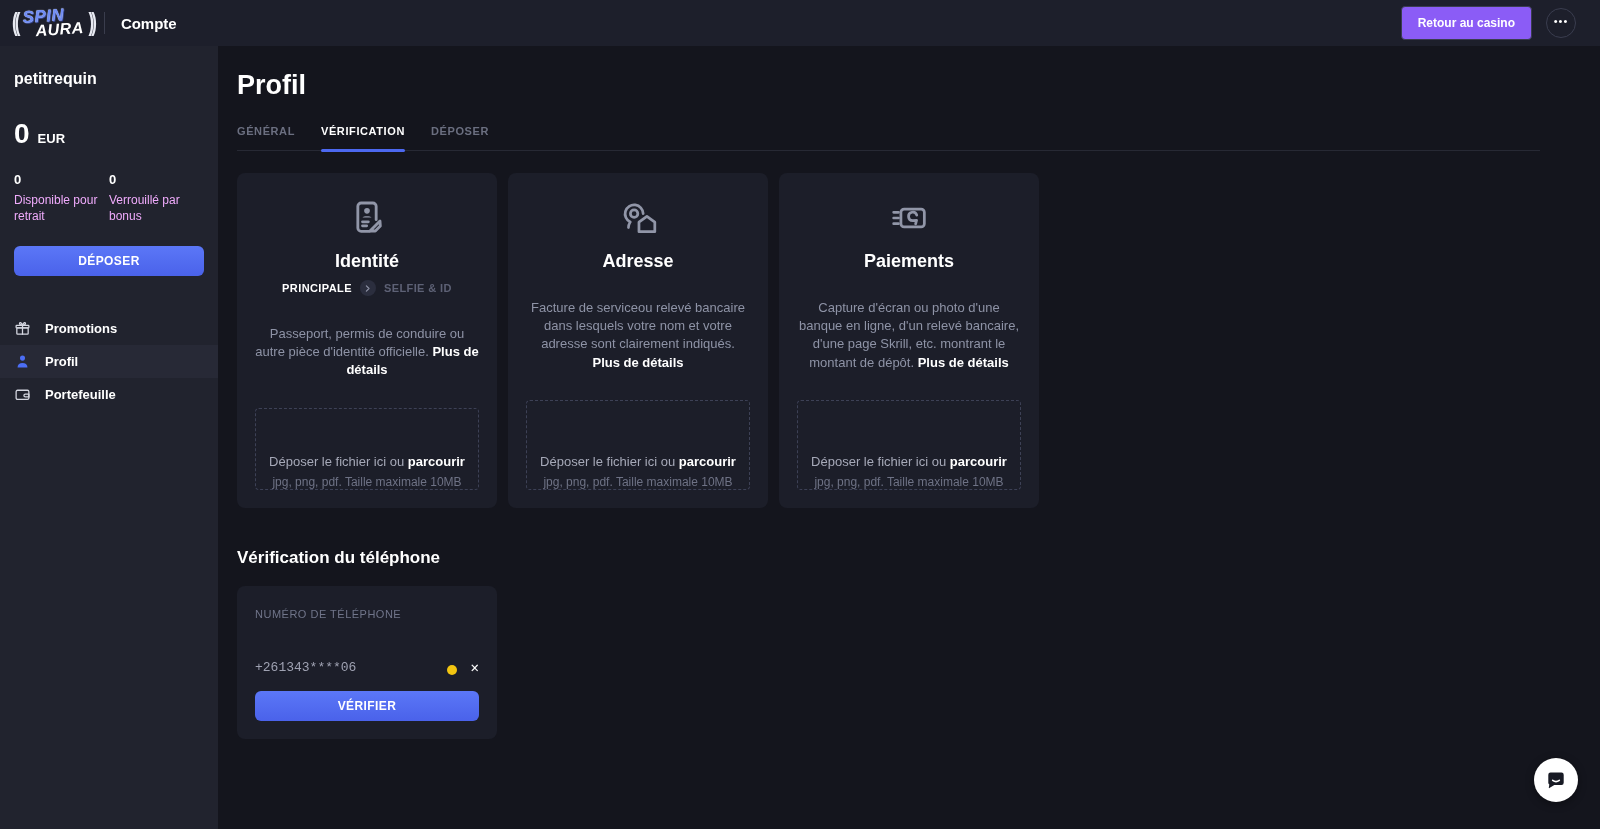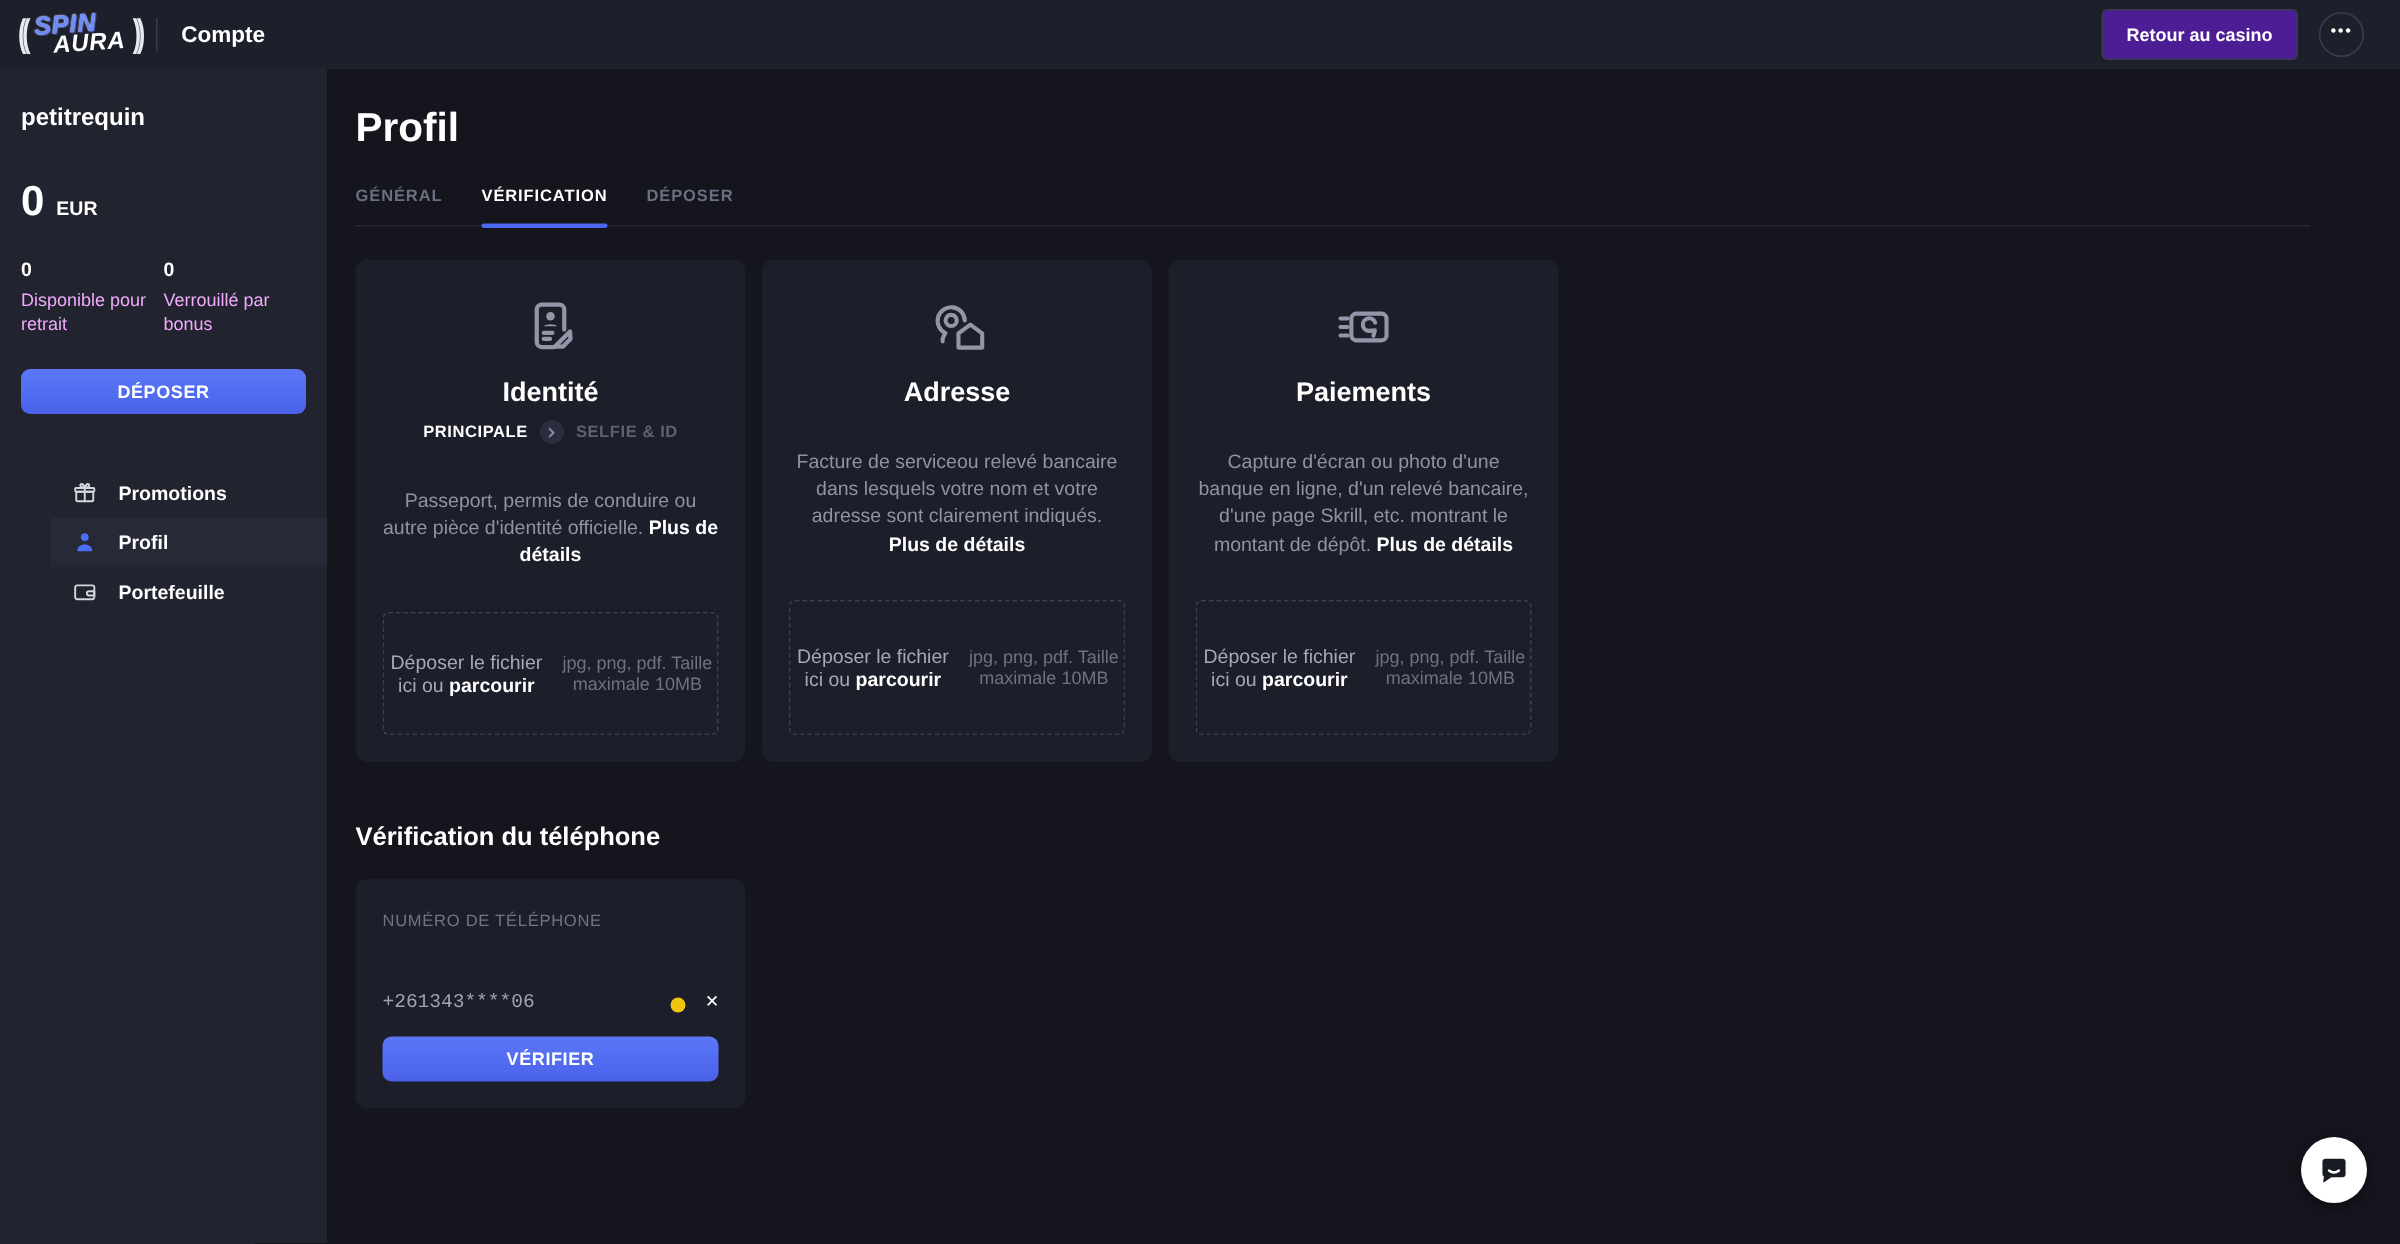--- a/index.html
+++ b/index.html
@@ -50,21 +50,21 @@
     color: #ffffff;
     margin-left: 12px;
     letter-spacing: 0.5px;
   }
   .topbar-divider {
     width: 1px; height: 22px; background: #3a3d4d; margin: 0 16px 0 10px;
   }
   .topbar-title { font-size: 15px; font-weight: 700; color: #fff; }
   .topbar-spacer { flex: 1; }
   .btn-back {
-    background: #4c1d95;
+    background: #8b5cf6;
     border: 1px solid #3a3d4f;
     color: #fff;
     font-family: inherit;
     font-size: 12px;
     font-weight: 700;
     padding: 9px 16px;
     border-radius: 4px;
     cursor: pointer;
   }
   .btn-more {
@@ -102,21 +102,21 @@
   .stat-label { font-size: 12px; color: #f0abfc; line-height: 1.35; }
   .btn-deposit {
     width: 100%; height: 30px;
     background: linear-gradient(180deg, #5b77f7, #4a62ea);
     border: none; border-radius: 6px;
     color: #fff; font-family: inherit;
     font-size: 12px; font-weight: 700; letter-spacing: 0.4px;
     cursor: pointer;
     margin-bottom: 36px;
   }
-  .nav { display: flex; flex-direction: column; margin-left: 34px; }
+  .nav { display: flex; flex-direction: column; }
   .nav-item {
     display: flex; align-items: center; gap: 14px;
     height: 33px;
     padding: 0 14px;
     font-size: 13px; font-weight: 600; color: #ffffff;
     cursor: pointer;
   }
   .nav-item.active { background: #272936; }
   .nav-icon { width: 17px; height: 17px; display: inline-flex; align-items: center; justify-content: center; flex-shrink: 0; }
 
@@ -164,21 +164,21 @@
     color: #8f93a6;
   }
   .card-desc { font-size: 13px; color: #8e93a6; line-height: 1.4; margin-top: 19px; }
   .card-desc .more { font-weight: 700; color: #ffffff; cursor: pointer; }
   .upload {
     margin-top: 28px;
     width: 100%;
     height: 113px;
     border: 1px dashed #3d4156;
     border-radius: 4px;
-    display: flex; flex-direction: row; align-items: center; justify-content: flex-end;
+    display: flex; flex-direction: column; align-items: center; justify-content: flex-end;
     gap: 6px;
     cursor: pointer;
   }
   .upload-line1 { font-size: 13px; color: #a6a9b8; }
   .upload-line1 .browse { font-weight: 700; color: #fff; cursor: pointer; }
   .upload-line2 { font-size: 12px; color: #6e7285; }
 
   
   .phone-heading { font-size: 17px; font-weight: 700; margin: 40px 0 18px; }
   .phone-card {

